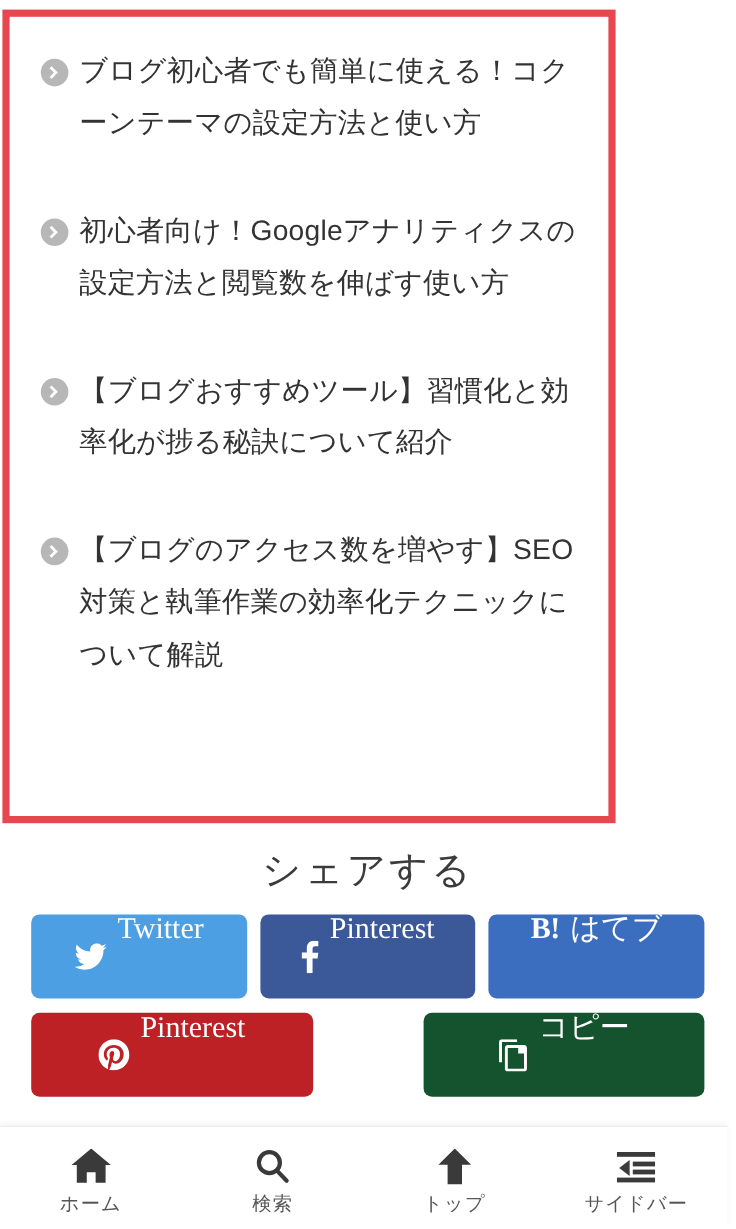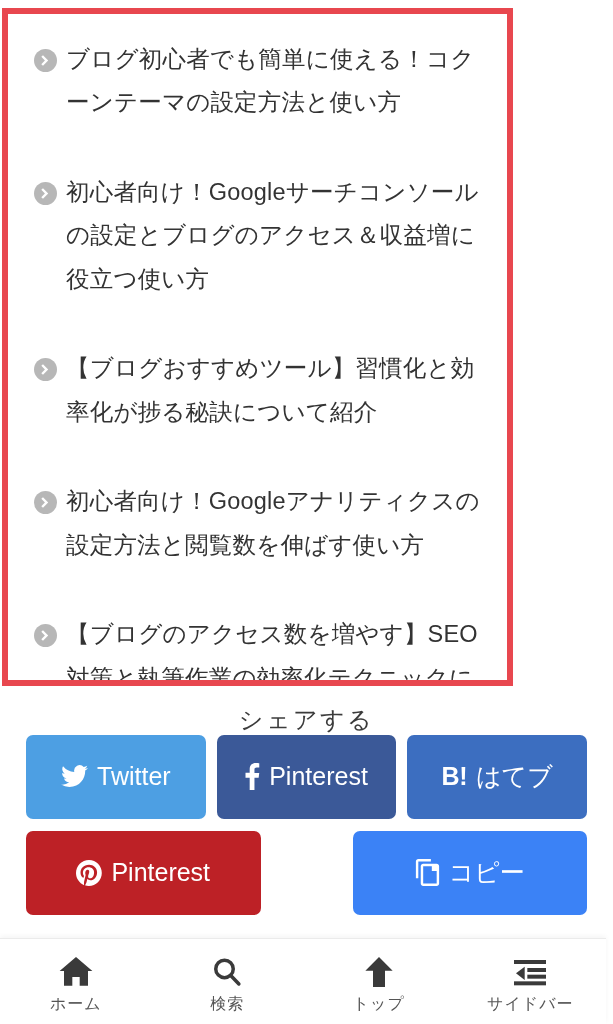--- a/index.html
+++ b/index.html
@@ -59,48 +59,47 @@
 
   
   .share-section {
     position: absolute;
     left: 0;
     top: 694px;
     width: 613px;
   }
   .share-title {
     text-align: center;
-    font-size: 24px;
+    font-size: 32px;
     color: #3b3b3b;
     letter-spacing: 2.5px;
     line-height: 1.2;
     padding-top: 12px;
-    padding-bottom: 0;
+    padding-bottom: 18px;
   }
   .share-row {
     display: flex;
     justify-content: center;
     gap: 11px;
     padding: 0 26px;
   }
   .share-row.second {
     margin-top: 12px;
   }
   .share-btn {
     flex: 1 1 0;
-    height: 84px;
+    height: 70px;
     border-radius: 7px;
     border: none;
     display: flex;
-    align-items: center;
     justify-content: center;
     gap: 9px;
     color: #ffffff;
     font-size: 25px;
-    font-family: Liberation Sans, sans-serif;
+    font-family: Liberation Serif, serif;
     cursor: pointer;
     padding: 0;
     line-height: 1;
   }
   .share-row.second .share-btn {
     max-width: 272px;
   }
   .share-row.second { gap: 92px; }
   .share-btn .lbl { display: inline-block; }
   .share-btn .ic { display: flex; align-items: center; }
@@ -156,45 +155,37 @@
 
       <li class="related-item">
         <span class="bullet-icon">
           <svg width="23" height="23" viewBox="0 0 23 23">
               <path d="M9 6.2 L14.2 11.5 L9 16.8 L7.3 15.2 L10.9 11.5 L7.3 7.8 Z" fill="#ffffff"></path>
             </svg>
         </span>
         <span>ブログ初心者でも簡単に使える！コクーンテーマの設定方法と使い方</span>
       </li>
 
-      <li class="related-item">
-        <span class="bullet-icon">
-          <svg width="23" height="23" viewBox="0 0 23 23">
-              <path d="M9 6.2 L14.2 11.5 L9 16.8 L7.3 15.2 L10.9 11.5 L7.3 7.8 Z" fill="#ffffff"></path>
-            </svg>
-        </span>
-        <span>初心者向け！Googleサーチコンソールの設定とブログのアクセス＆収益増に役立つ使い方</span>
+
+      <li class="related-item">
+        <span class="bullet-icon">
+          <svg width="23" height="23" viewBox="0 0 23 23">
+              <path d="M9 6.2 L14.2 11.5 L9 16.8 L7.3 15.2 L10.9 11.5 L7.3 7.8 Z" fill="#ffffff"></path>
+            </svg>
+        </span>
+        <span>初心者向け！Googleアナリティクスの設定方法と閲覧数を伸ばす使い方</span>
       </li>
 
       <li class="related-item">
         <span class="bullet-icon">
           <svg width="23" height="23" viewBox="0 0 23 23">
               <path d="M9 6.2 L14.2 11.5 L9 16.8 L7.3 15.2 L10.9 11.5 L7.3 7.8 Z" fill="#ffffff"></path>
             </svg>
         </span>
         <span>【ブログおすすめツール】習慣化と効率化が捗る秘訣について紹介</span>
-      </li>
-
-      <li class="related-item">
-        <span class="bullet-icon">
-          <svg width="23" height="23" viewBox="0 0 23 23">
-              <path d="M9 6.2 L14.2 11.5 L9 16.8 L7.3 15.2 L10.9 11.5 L7.3 7.8 Z" fill="#ffffff"></path>
-            </svg>
-        </span>
-        <span>初心者向け！Googleアナリティクスの設定方法と閲覧数を伸ばす使い方</span>
       </li>
 
       <li class="related-item">
         <span class="bullet-icon">
           <svg width="23" height="23" viewBox="0 0 23 23">
               <path d="M9 6.2 L14.2 11.5 L9 16.8 L7.3 15.2 L10.9 11.5 L7.3 7.8 Z" fill="#ffffff"></path>
             </svg>
         </span>
         <span>【ブログのアクセス数を増やす】SEO対策と執筆作業の効率化テクニックについて解説</span>
       </li>
@@ -236,21 +227,21 @@
 
       <button class="share-btn btn-pinterest" style="background:#bd2126">
         <span class="ic">
           <svg width="26" height="26" viewBox="0 0 24 24" fill="#ffffff">
               <path d="M12 0C5.4 0 0 5.4 0 12c0 5 3.1 9.4 7.5 11.2-.1-.95-.2-2.4 0-3.45l1.4-6s-.35-.7-.35-1.75c0-1.65.95-2.9 2.15-2.9 1 0 1.5.76 1.5 1.67 0 1-.65 2.54-1 3.95-.28 1.18.6 2.15 1.76 2.15 2.1 0 3.72-2.22 3.72-5.42 0-2.84-2.04-4.82-4.95-4.82-3.37 0-5.35 2.53-5.35 5.14 0 1.02.39 2.11.88 2.7.1.12.11.22.08.34l-.33 1.35c-.05.22-.17.27-.4.16-1.5-.7-2.43-2.88-2.43-4.64 0-3.77 2.74-7.24 7.9-7.24 4.15 0 7.37 2.96 7.37 6.91 0 4.12-2.6 7.44-6.2 7.44-1.21 0-2.35-.63-2.74-1.37l-.75 2.85c-.27 1.04-1 2.35-1.49 3.15 1.12.35 2.31.53 3.55.53 6.63 0 12-5.37 12-12S18.63 0 12 0z"></path>
             </svg>
         </span>
         <span class="lbl">Pinterest</span>
       </button>
 
-      <button class="share-btn btn-copy" style="background:#3b82f6">
+      <button class="share-btn btn-copy" style="background:#14532d">
         <span class="ic">
           <svg width="25" height="27" viewBox="0 0 18 20" fill="#ffffff">
               <path d="M11.5 0H2.2C1.2 0 .4.8.4 1.8v12.4h1.8V1.8h9.3V0z"></path>
               <path d="M15.8 3.6H5.8c-1 0-1.8.8-1.8 1.8v12.8c0 1 .8 1.8 1.8 1.8h10c1 0 1.8-.8 1.8-1.8V5.4c0-1-.8-1.8-1.8-1.8zm0 14.6h-10V5.4h6.4v3.4h3.6v9.4z"></path>
             </svg>
         </span>
         <span class="lbl">コピー</span>
       </button>
 
     </div>

